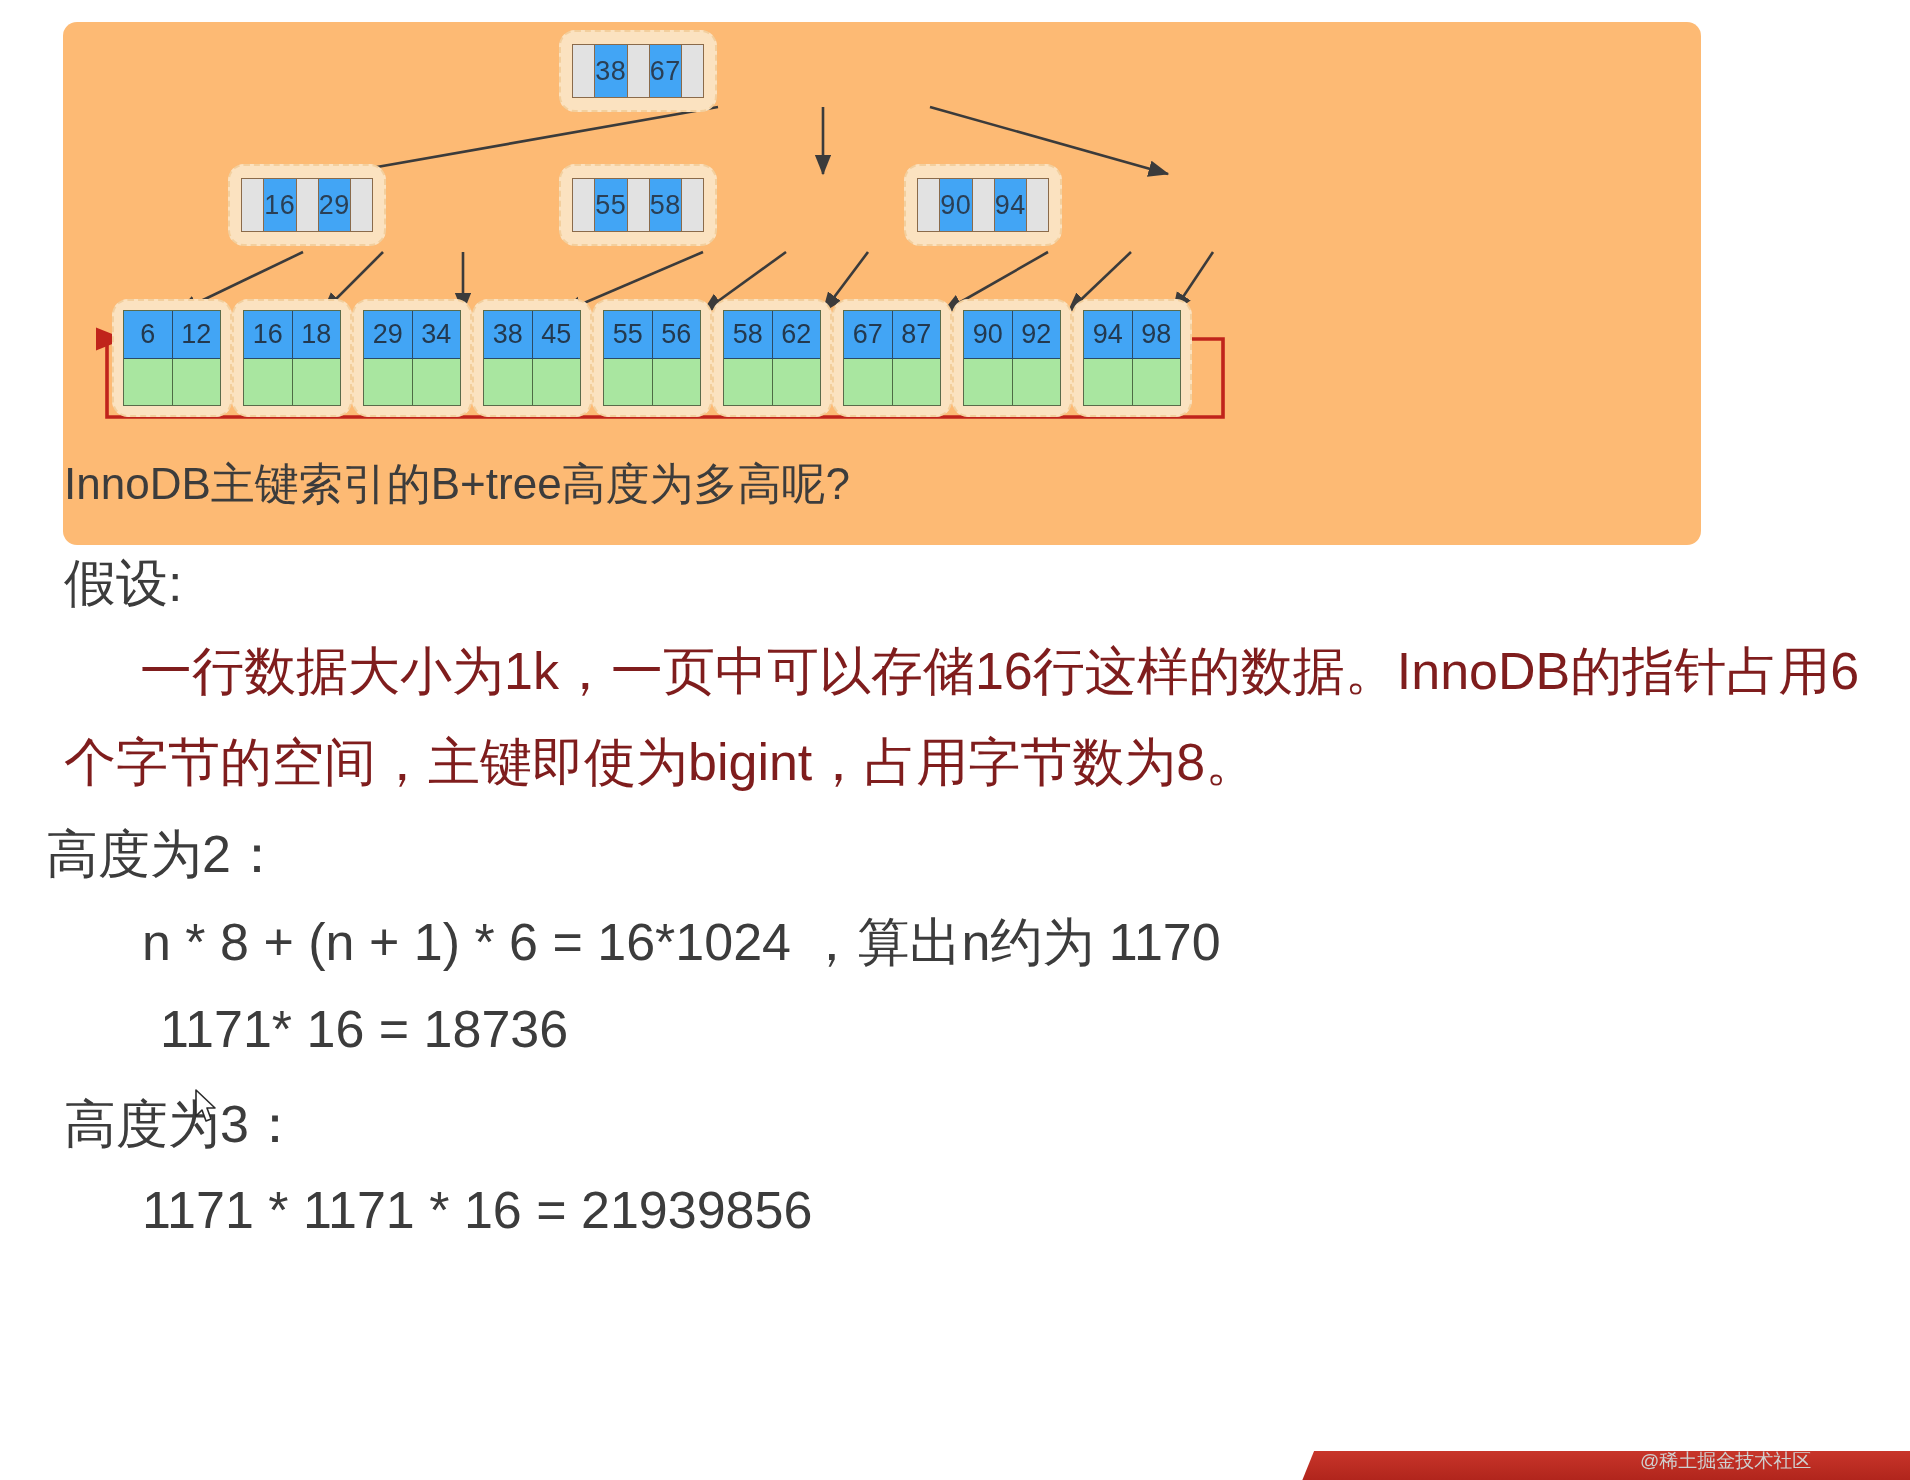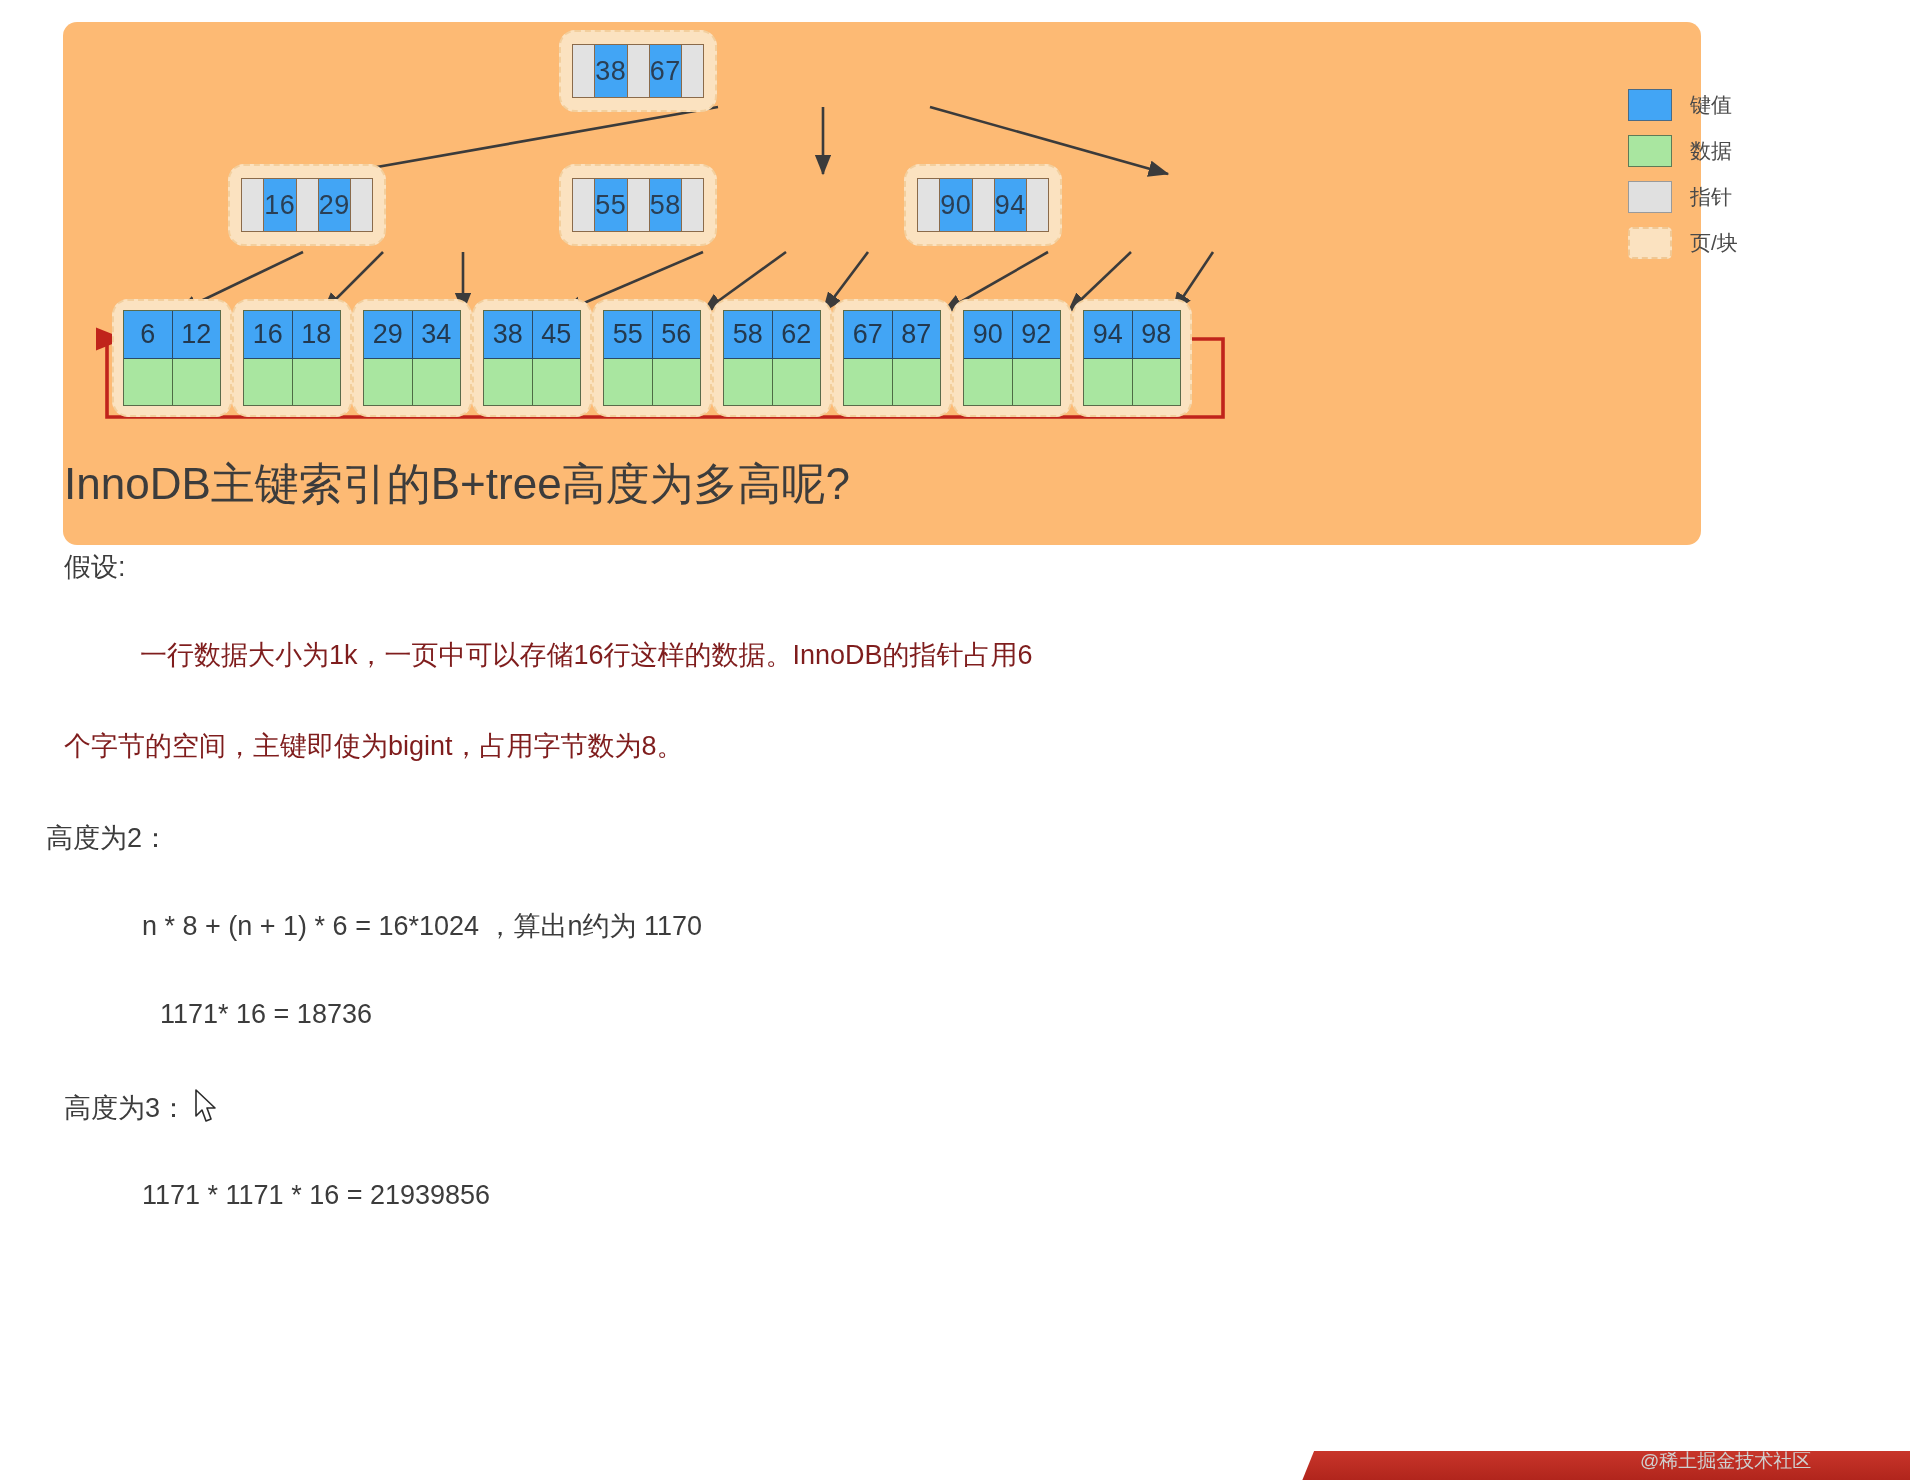--- a/index.html
+++ b/index.html
@@ -119,21 +119,21 @@
     margin-left: 18px;
     font-size: 21px;
     color: #4a4a4a;
     white-space: nowrap;
   }
 
   
   .ln {
     position: absolute;
     white-space: nowrap;
-    font-size: 27px;
+    font-size: 52px;
     color: #3c3c3c;
     font-weight: 400;
   }
   .ln.green { color: #7f1d1d; }
   #l-title   { left: 64px; top: 455px; font-size: 44px; }
   #l-assume  { left: 64px; top: 549px; }
   #l-g1      { left: 140px; top: 637px; }
   #l-g2      { left: 64px;  top: 728px; }
   #l-h2      { left: 46px;  top: 820px; }
   #l-f1      { left: 142px; top: 908px; }
@@ -363,38 +363,20 @@
           <div class="leaf-keycell">94</div>
           <div class="leaf-keycell last">98</div>
         </div>
         <div class="leaf-row">
           <div class="leaf-datacell"></div>
           <div class="leaf-datacell last"></div>
         </div>
       </div>
     </div>
 
-  <div id="legend">
-      <div class="legend-row">
-        <div class="legend-swatch key"></div>
-        <div class="legend-label">键值</div>
-      </div>
-      <div class="legend-row">
-        <div class="legend-swatch data"></div>
-        <div class="legend-label">数据</div>
-      </div>
-      <div class="legend-row">
-        <div class="legend-swatch ptr"></div>
-        <div class="legend-label">指针</div>
-      </div>
-      <div class="legend-row">
-        <div class="legend-swatch page"></div>
-        <div class="legend-label">页/块</div>
-      </div>
-    </div>
 </div>
 
 <div class="ln" id="l-title">InnoDB主键索引的B+tree高度为多高呢?</div>
 <div class="ln" id="l-assume">假设:</div>
 <div class="ln green" id="l-g1">一行数据大小为1k，一页中可以存储16行这样的数据。InnoDB的指针占用6</div>
 <div class="ln green" id="l-g2">个字节的空间，主键即使为bigint，占用字节数为8。</div>
 <div class="ln" id="l-h2">高度为2：</div>
 <div class="ln" id="l-f1">n * 8 + (n + 1) * 6 = 16*1024 ，算出n约为 1170</div>
 <div class="ln" id="l-f2">1171* 16 = 18736</div>
 <div class="ln" id="l-h3">高度为3：</div>

